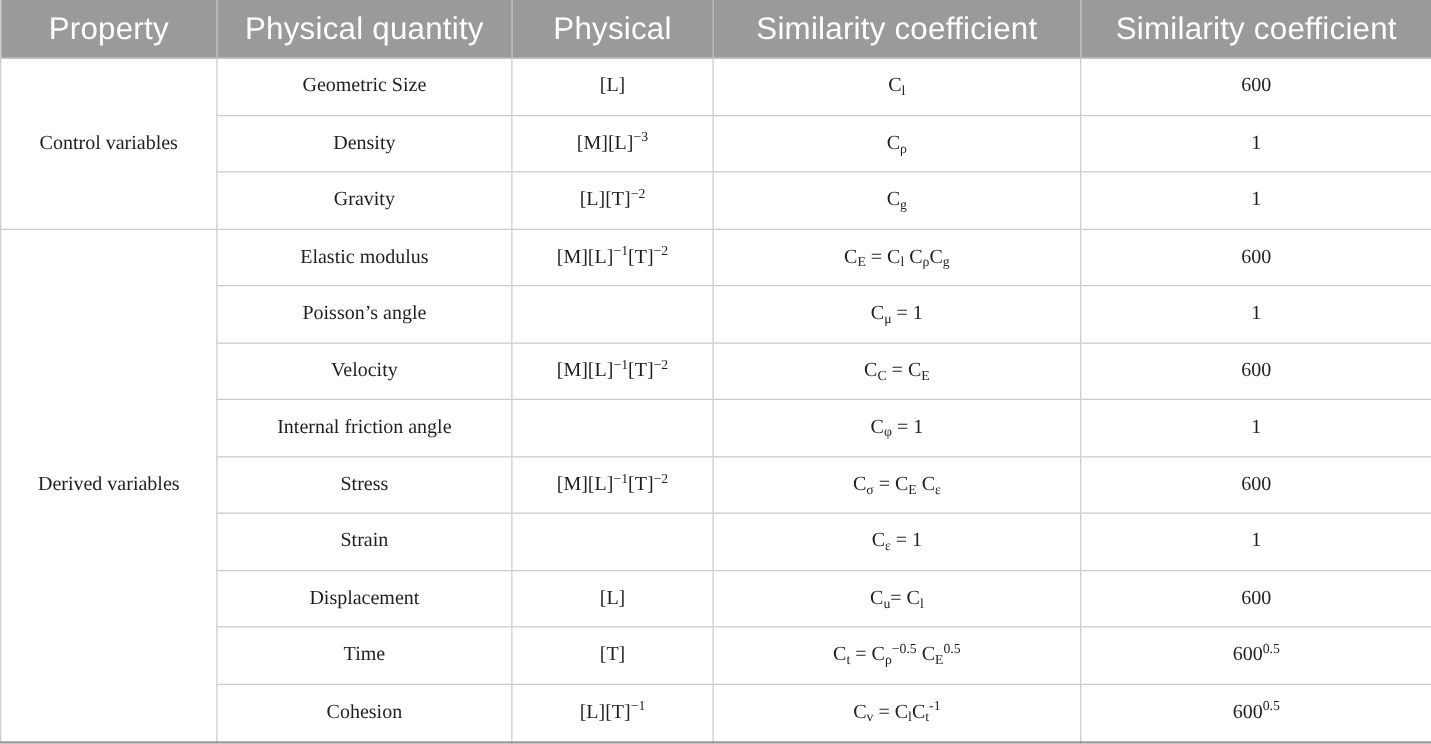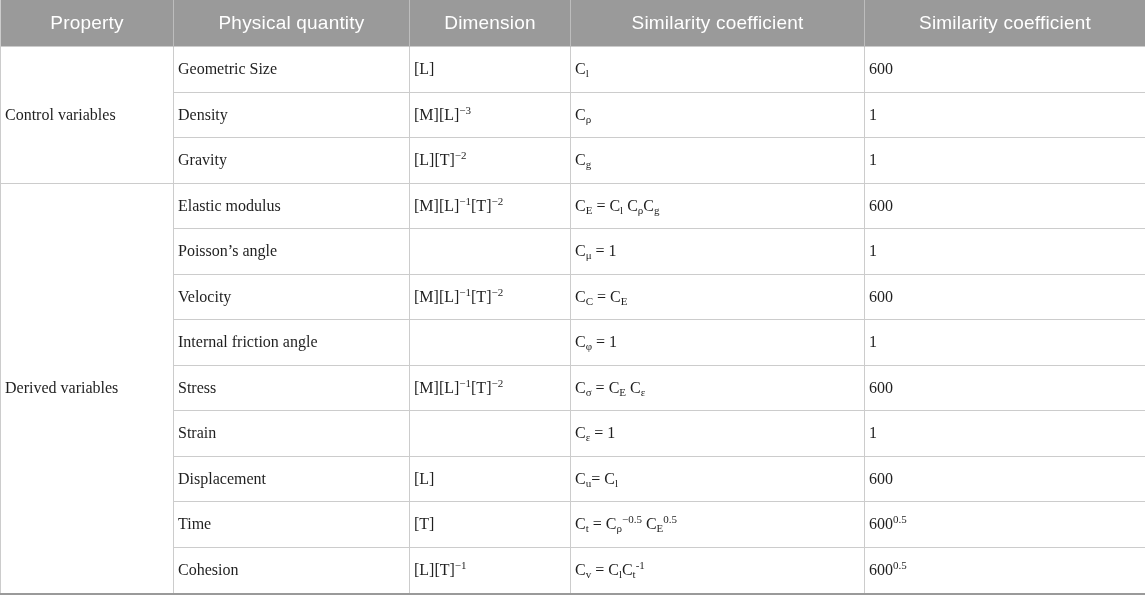--- a/index.html
+++ b/index.html
@@ -20,34 +20,34 @@
     background: #ffffff;
     border-left: 1px solid #cccccc;
     border-right: 1px solid #cccccc;
     border-bottom: 2px solid #9a9a9a;
   }
   thead th {
     background: #9a9a9a;
     color: #ffffff;
     font-family: "Liberation Sans", sans-serif;
     font-weight: 400;
-    font-size: 19px;
+    font-size: 25px;
     letter-spacing: 0.2px;
     height: 46px;
     text-align: center;
     vertical-align: middle;
     border-left: 1px solid #bdbdbd;
     padding: 0;
   }
   thead th:first-child { border-left: none; }
   tbody td {
     font-family: "Liberation Serif", "DejaVu Serif", serif;
     font-size: 16px;
     color: #1f1f1f;
-    text-align: left;
+    text-align: center;
     vertical-align: middle;
     border: 1px solid #cccccc;
     padding: 0 4px;
   }
   tbody td.prop-cell {
     border-left: 1px solid #cccccc;
   }
   td sub {
     font-size: 11px;
     line-height: 0;
@@ -68,21 +68,21 @@
       <col style="width:173px">
       <col style="width:236px">
       <col style="width:161px">
       <col style="width:294px">
       <col style="width:281px">
     </colgroup>
     <thead>
       <tr>
         <th>Property</th>
         <th>Physical quantity</th>
-        <th>Dimension</th>
+        <th>Physical</th>
         <th>Similarity coefficient</th>
         <th>Similarity coefficient</th>
       </tr>
     </thead>
     <tbody>
         <tr>
           <td class="prop-cell" rowspan="3">Control variables</td>
           <td>Geometric Size</td>
           <td>[L]</td>
           <td>C<sub>l</sub></td>

